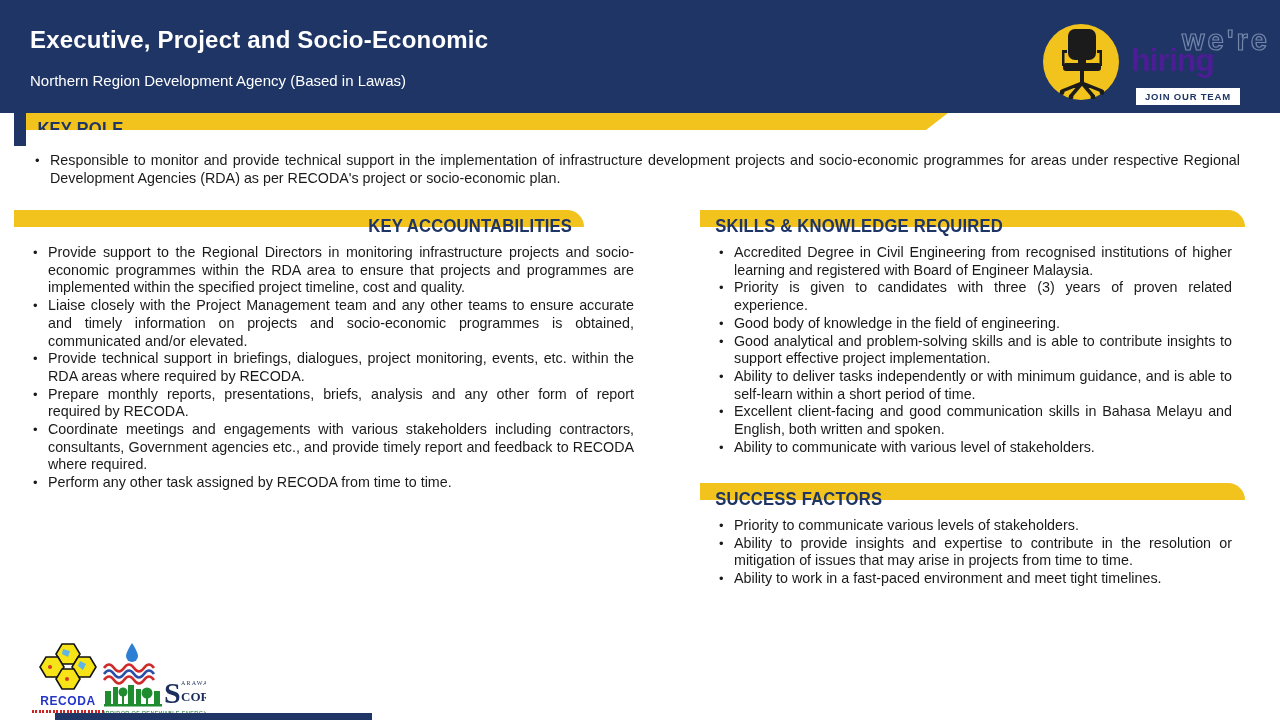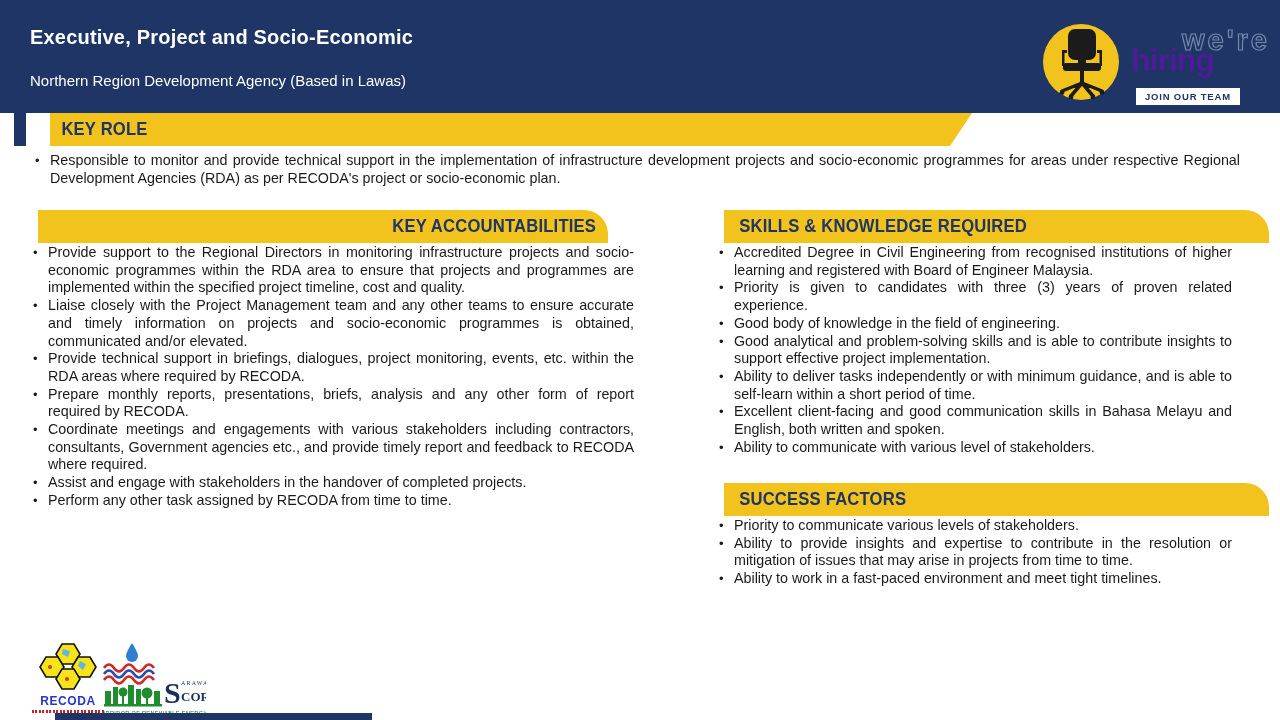--- a/index.html
+++ b/index.html
@@ -2,34 +2,34 @@
 <html><head>
 <meta charset="utf-8">
 <style>
   * { margin:0; padding:0; box-sizing:border-box; }
   html,body { width:1280px; height:720px; }
   body { font-family:"Liberation Sans", sans-serif; background:#fff; }
   .page { position:relative; width:1280px; height:720px; background:#fff; overflow:hidden; }
 
   
   .header { position:absolute; left:0; top:0; width:1280px; height:113px; background:#1E3565; }
-  .title { position:absolute; left:30px; top:26px; font-size:20px; font-weight:bold; color:#fff; letter-spacing:0.2px; }
+  .title { position:absolute; left:30px; top:26px; font-size:24px; font-weight:bold; color:#fff; letter-spacing:0.2px; }
   .subtitle { position:absolute; left:30px; top:72px; font-size:15px; color:#fff; }
 
   
   .hiring-circle { position:absolute; left:1043px; top:24px; width:76px; height:76px; background:#F2C21D; border-radius:50%; }
   .chair-svg { position:absolute; left:1054px; top:29px; width:56px; height:70px; }
   .were { position:absolute; left:1182px; top:24px; font-size:29px; font-weight:bold; letter-spacing:3px;
           color:transparent; -webkit-text-stroke:1.2px rgba(190,200,230,0.55); }
   .hiring-word { position:absolute; left:1131px; top:44px; font-size:32px; font-weight:800; color:#4c1d95; letter-spacing:-1px; line-height:1; }
   .join-badge { position:absolute; left:1136px; top:88px; background:#fff; color:#1E3565; border:1px solid #fff;
                 font-size:9.5px; font-weight:bold; letter-spacing:0.8px; padding:2px 8px; }
 
   
-  .banner { position:absolute; height:33px; background:#F2C21D;margin-left:24px; }
+  .banner { position:absolute; height:17px; background:#F2C21D; }
   .banner .banner-txt { display:inline-block; font-size:17.5px; font-weight:bold; color:#1E3565;
                         line-height:33px; transform:scaleX(0.95); transform-origin:0 50%; letter-spacing:0.2px; }
   .banner-keyrole { left:26px; top:113px; width:922px;
                     clip-path:polygon(0 0, 100% 0, calc(100% - 22px) 100%, 0 100%); }
   .banner-keyrole .banner-txt { padding-left:12px; }
   .banner-notch { position:absolute; left:14px; top:113px; width:12px; height:33px; background:#1E3565; }
   .banner-rounded { border-radius:0 24px 0 0; }
   .banner-ka { left:14px; top:210px; width:570px;text-align:right; }
   .banner-sk { left:700px; top:210px; width:545px; }
   .banner-sf { left:700px; top:483px; width:545px; }
@@ -95,21 +95,20 @@
 
   <div class="banner banner-rounded banner-ka">
     <span class="banner-txt">KEY ACCOUNTABILITIES</span>
   </div>
   <ul class="bullets ka-list">
       <li>Provide support to the Regional Directors in monitoring infrastructure projects and socio-economic programmes within the RDA area to ensure that projects and programmes are implemented within the specified project timeline, cost and quality.</li>
       <li>Liaise closely with the Project Management team and any other teams to ensure accurate and timely information on projects and socio-economic programmes is obtained, communicated and/or elevated.</li>
       <li>Provide technical support in briefings, dialogues, project monitoring, events, etc. within the RDA areas where required by RECODA.</li>
       <li>Prepare monthly reports, presentations, briefs, analysis and any other form of report required by RECODA.</li>
       <li>Coordinate meetings and engagements with various stakeholders including contractors, consultants, Government agencies etc., and provide timely report and feedback to RECODA where required.</li>
-      <li>Assist and engage with stakeholders in the handover of completed projects.</li>
       <li>Perform any other task assigned by RECODA from time to time.</li>
     </ul>
 
   <div class="banner banner-rounded banner-sk">
     <span class="banner-txt">SKILLS &amp; KNOWLEDGE REQUIRED</span>
   </div>
   <ul class="bullets sk-list">
       <li>Accredited Degree in Civil Engineering from recognised institutions of higher learning and registered with Board of Engineer Malaysia.</li>
       <li>Priority is given to candidates with three (3) years of proven related experience.</li>
       <li>Good body of knowledge in the field of engineering.</li>

